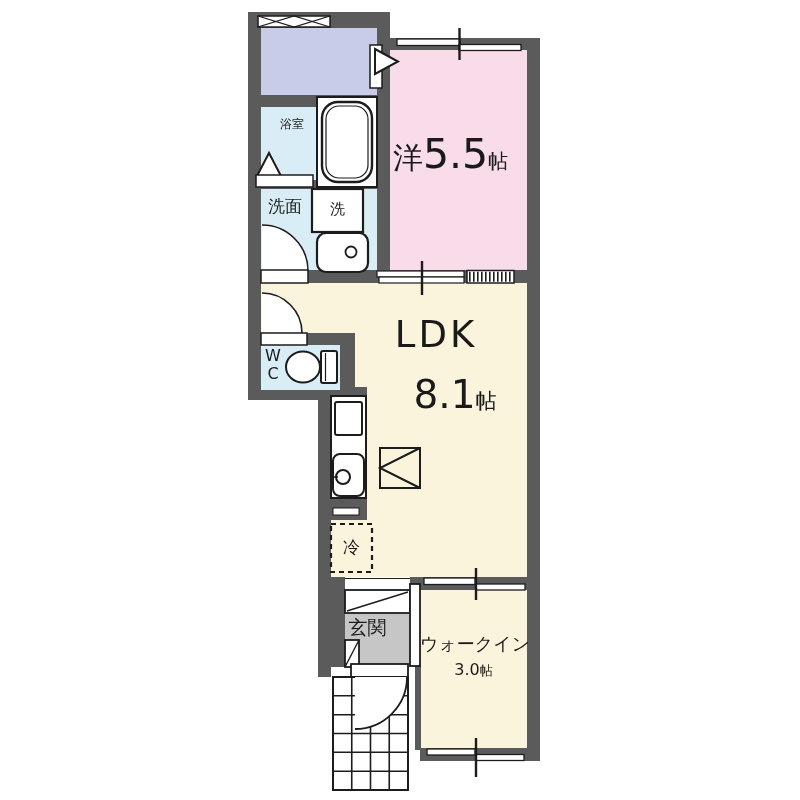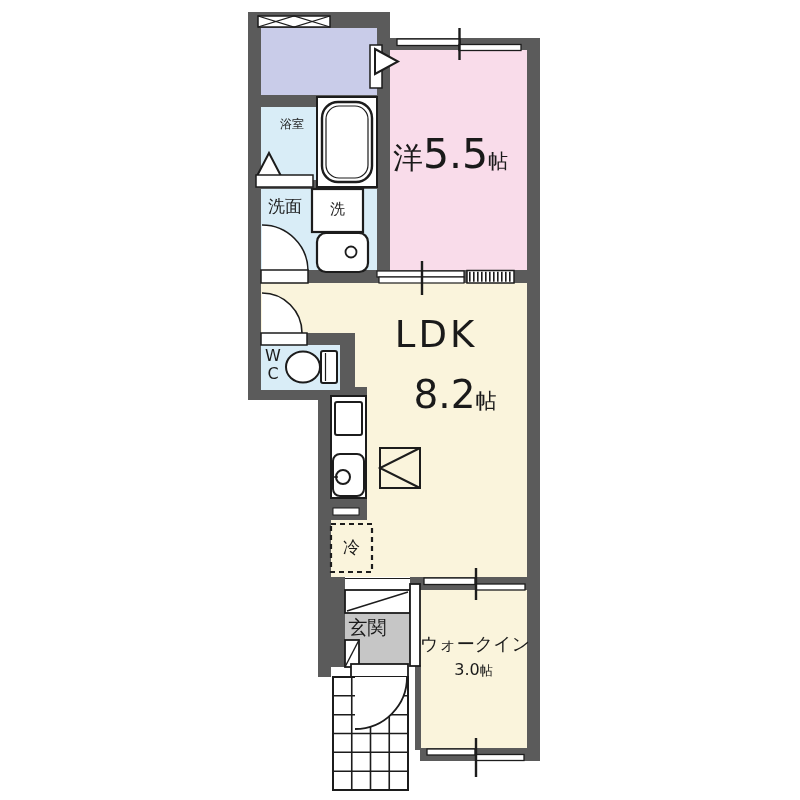--- a/index.html
+++ b/index.html
@@ -151,21 +151,21 @@
 
   <div class="lbl wash-lbl">洗面</div>
 
   <div class="lbl washer-lbl">洗</div>
 
   <div class="lbl wc-lbl"><span>W</span><br><span>C</span></div>
 
   <div class="lbl bed-lbl"><span class="kanji">洋</span><span class="num">5.5</span><span class="unit">帖</span></div>
 
   <div class="lbl ldk-lbl">LDK</div>
-  <div class="lbl ldk-size"><span class="num">8.2</span><span class="unit">帖</span></div>
+  <div class="lbl ldk-size"><span class="num">8.1</span><span class="unit">帖</span></div>
 
   <div class="lbl fridge-lbl">冷</div>
 
   <div class="lbl genkan-lbl">玄関</div>
 
   <div class="lbl sun-lbl">ウォークイン</div>
   <div class="lbl sun-size"><span class="num">3.0</span><span class="unit">帖</span></div>
 
 </div>
 

